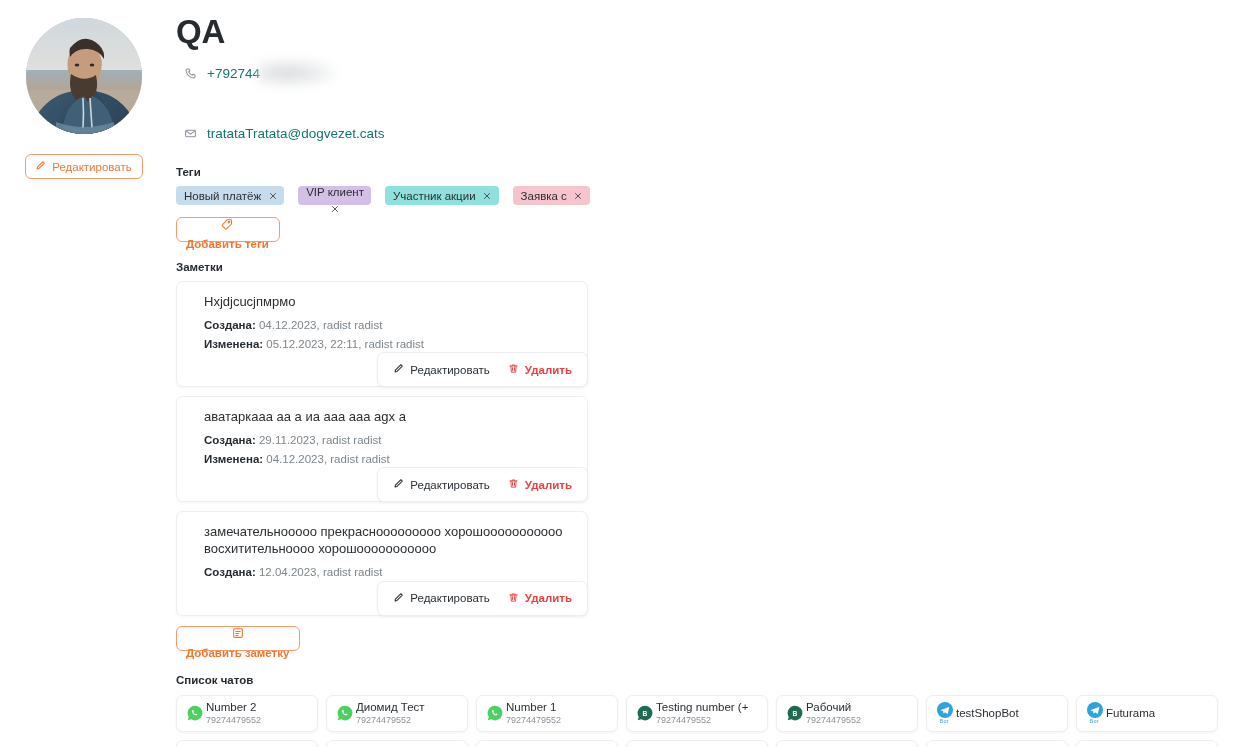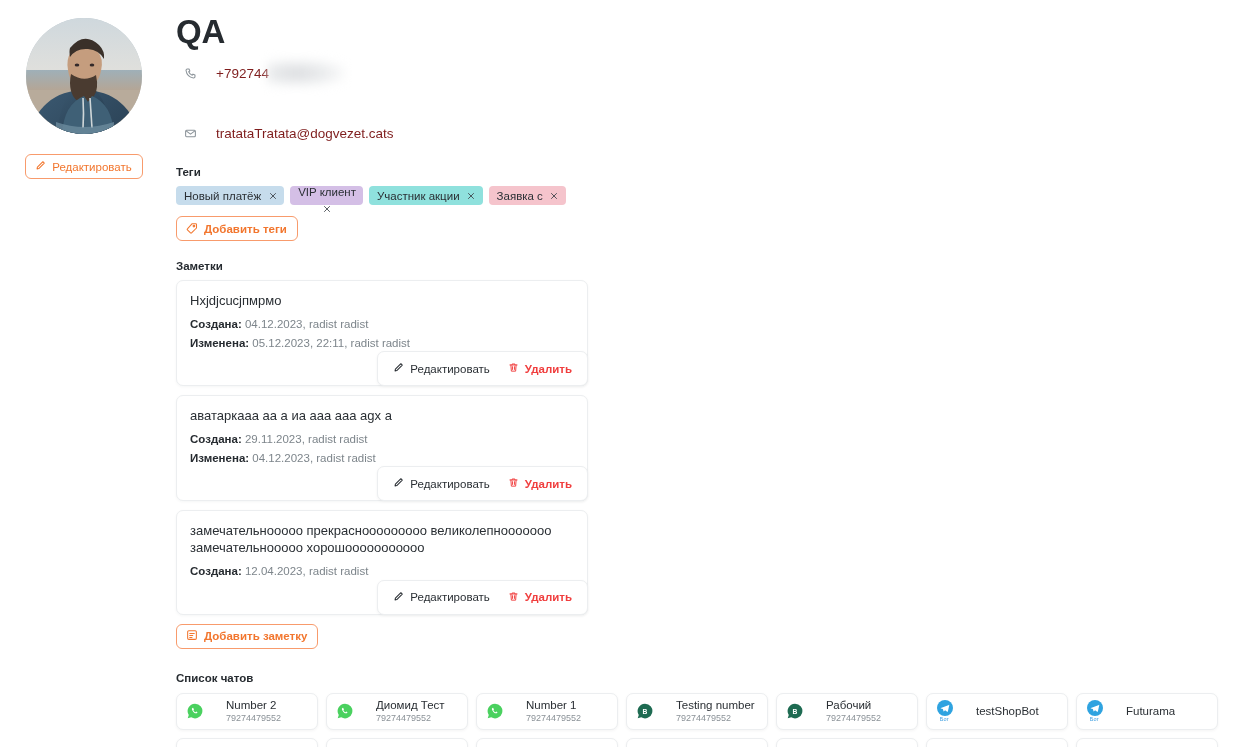--- a/index.html
+++ b/index.html
@@ -66,23 +66,23 @@
     font-size: 33px;
     font-weight: bold;
     letter-spacing: -0.2px;
     margin: 0 0 12px 0;
     line-height: 1.1;
   }
 
   .contact-line {
     display: flex;
     align-items: center;
-    gap: 18px;
+    gap: 9px;
     font-size: 13.5px;
-    color: #7f1d1d;
+    color: #0f766e;
     padding-left: 7px;
     height: 22px;
   }
   .contact-line.phone { margin-bottom: 38px; }
   .contact-line.email { margin-bottom: 22px; }
   .ci {
     width: 15px; height: 15px;
     flex: none;
     display: flex; align-items: center; justify-content: center;
     color: #8b9399;
@@ -103,21 +103,21 @@
 
   .section-label {
     font-size: 11.5px;
     font-weight: bold;
     color: #262b30;
     margin-bottom: 8px;
   }
 
   
   .tags-section { margin-bottom: 19px; }
-  .tags-row { display: flex; flex-wrap: wrap; gap: 6px; margin-bottom: 11px; }
+  .tags-row { display: flex; flex-wrap: wrap; gap: 14px; margin-bottom: 11px; }
   .tag {
     display: inline-flex;
     align-items: center;
     gap: 7px;
     height: 19px;
     padding: 0 7px 0 8px;
     border-radius: 4px;
     font-size: 11.5px;
     color: #2a2f34;
     white-space: nowrap;
@@ -140,33 +140,34 @@
     align-items: center;
     gap: 6px;
     border: 1px solid #f89b6c;
     border-radius: 6px;
     background: #fff;
     color: #f2762e;
     font-size: 11.5px;
     font-weight: bold;
     cursor: pointer;
     white-space: nowrap;
+    flex-direction: column;
   }
   .add-btn svg { width: 12px; height: 12px; flex: none; }
 
   
   .notes-section { margin-bottom: 18px; }
   .note-card {
     position: relative;
     width: 412px;
     background: #fff;
     border: 1px solid #eceef0;
     border-radius: 7px;
     box-shadow: 0 1px 3px rgba(32,40,48,0.045);
-    padding: 11px 13px 0 13px;
+    padding: 11px 13px 0 27px;
     margin-bottom: 9px;
   }
   .note-title {
     font-size: 13px;
     color: #2a2f34;
     line-height: 1.32;
     margin-bottom: 6px;
     word-break: break-word;
   }
   .note-meta {
@@ -215,21 +216,21 @@
     gap: 8px;
   }
   .chat-card {
     height: 37px;
     background: #fff;
     border: 1px solid #eceef0;
     border-radius: 7px;
     box-shadow: 0 1px 3px rgba(32,40,48,0.05);
     display: flex;
     align-items: center;
-    gap: 23px;
+    gap: 3px;
     padding: 0 9px;
     overflow: hidden;
     cursor: pointer;
   }
   .chat-icon-wrap {
     flex: none;
     width: 17px;
     display: flex;
     flex-direction: column;
     align-items: center;
@@ -418,21 +419,21 @@
               </button>
               <button class="note-act del">
                 <span><svg viewBox="0 0 16 16" fill="none" stroke="currentColor" stroke-width="1.4" stroke-linecap="round" stroke-linejoin="round" aria-hidden="true">
     <path d="M2.8 4.3h10.4M6 4.3V2.9h4v1.4M4.2 4.3l.7 9h6.2l.7-9M6.6 6.8v4M9.4 6.8v4"></path>
                   </svg></span>
                 <span>Удалить</span>
               </button>
             </div>
           </div>
           <div class="note-card">
-            <div class="note-title">замечательнооооо прекраснооооооооо великолепнооооооо замечательнооооо хорошооооооооооо</div>
+            <div class="note-title">замечательнооооо прекраснооооооооо хорошооооооооооо восхитительноооо хорошооооооооооо</div>
             <div class="note-meta"><b>Создана:</b><span> 12.04.2023, radist radist</span></div>
             <div class="note-actions-spacer"></div>
             <div class="note-actions">
               <button class="note-act edit">
                 <span><svg viewBox="0 0 16 16" fill="none" stroke="currentColor" stroke-width="1.5" stroke-linecap="round" stroke-linejoin="round" aria-hidden="true">
                     <path d="M11.5 2.5l2 2-8 8-2.5.5.5-2.5z"></path>
                   </svg></span>
                 <span>Редактировать</span>
               </button>
               <button class="note-act del">

